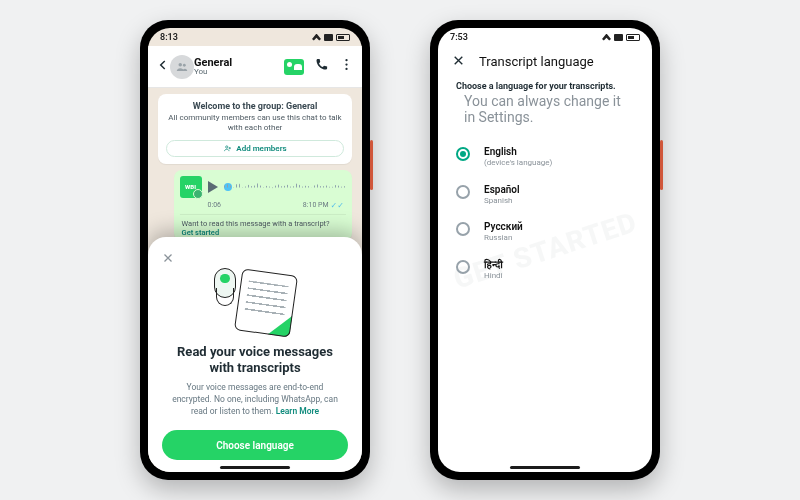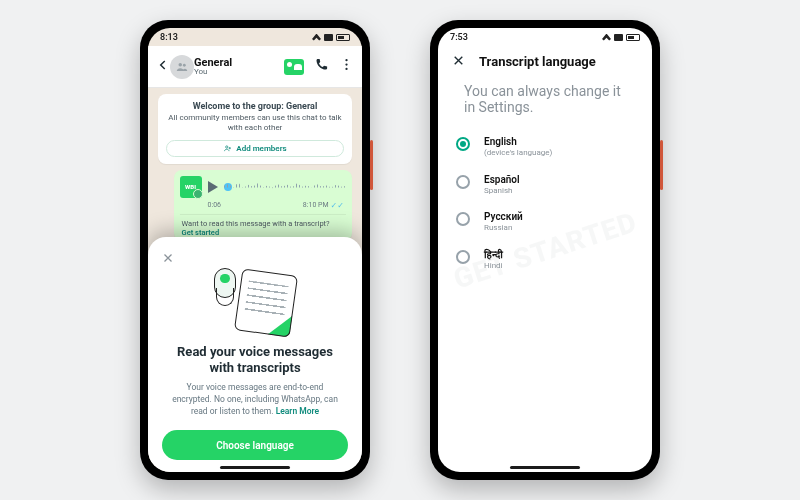--- a/index.html
+++ b/index.html
@@ -76,21 +76,21 @@
   .sheet h3{font-size:13px;font-weight:700;text-align:center;margin:0 0 6px;line-height:1.25;color:#1f2c33;}
   .sheet p{font-size:8.5px;text-align:center;color:#667781;margin:0 0 12px;line-height:1.4;padding:0 4px;}
   .sheet p .lm{color:var(--teal);font-weight:600;}
   .cta{width:100%;background:var(--green);color:#fff;border:none;border-radius:18px;height:30px;font-size:10px;font-weight:600;}
   .home-ind{position:absolute;left:50%;bottom:3px;transform:translateX(-50%);width:70px;height:3px;background:#1b1b1b;border-radius:2px;}
 
   
   .p2 .screen{background:#fff;}
   .p2-header{display:flex;align-items:center;gap:14px;padding:6px 14px 10px;}
   .p2-header svg{width:13px;height:13px;}
-  .p2-header .ttl{font-size:13px;font-weight:700;color:#111;}
+  .p2-header .ttl{font-size:13px;font-weight:400;color:#111;}
   .p2-sub{padding:0 18px;}
   .p2-sub .s1{font-size:9px;font-weight:700;color:#1f2c33;}
   .p2-sub .s2{font-size:14px;color:#8a9299;margin-top:2px;margin-left:8px;}
   .lang-list{padding:14px 18px 0;display:flex;flex-direction:column;gap:2px;}
   .lang-item{display:flex;align-items:flex-start;gap:14px;padding:7px 0;}
   .radio{width:14px;height:14px;border:2px solid #97a2aa;border-radius:50%;margin-top:1px;flex-shrink:0;position:relative;}
   .lang-item.selected .radio{border-color:var(--green-dark);}
   .lang-item.selected .radio::after{content:"";position:absolute;inset:2px;background:var(--green-dark);border-radius:50%;}
   .lang-txt{display:flex;flex-direction:column;line-height:1.2;}
   .lang-txt .n{font-size:10px;font-weight:600;color:#111;}
@@ -232,20 +232,21 @@
     <div class="p2-header">
       <span>
         <svg viewBox="0 0 24 24" fill="none" stroke="#1f2c33" stroke-width="2.5">
             <path d="M5 5l14 14M19 5L5 19"></path>
           </svg>
       </span>
       <span class="ttl">Transcript language</span>
     </div>
 
     <div class="p2-sub">
+      <div class="s1">Choose a language for your transcripts.</div>
       <div class="s2">You can always change it in Settings.</div>
     </div>
 
     <div class="lang-list">
       <div class="lang-item selected">
         <div class="radio"></div>
         <div class="lang-txt">
           <span class="n">English</span>
           <span class="d">(device's language)</span>
         </div>

